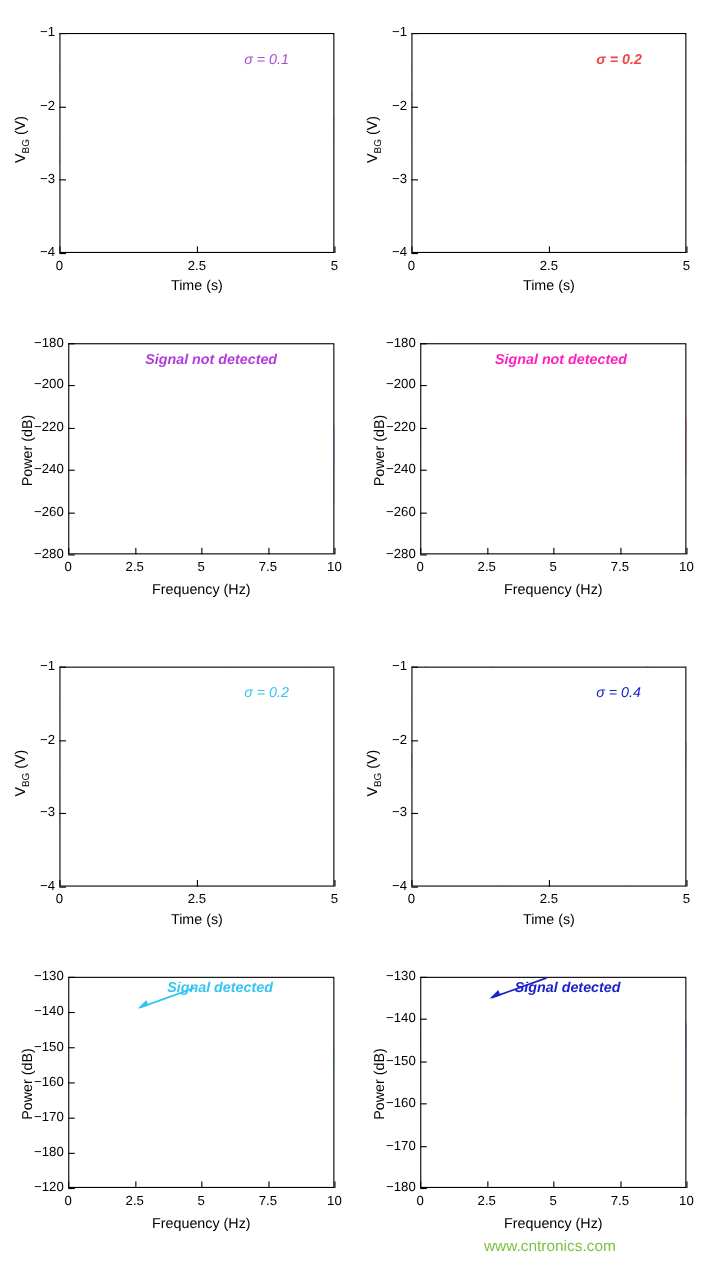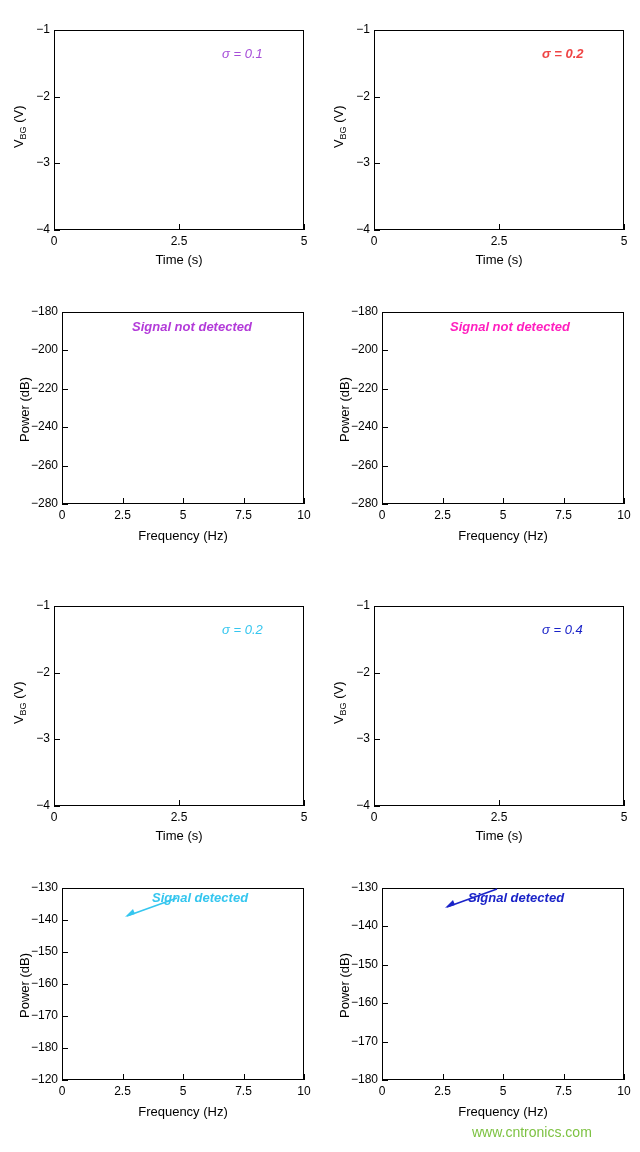--- a/index.html
+++ b/index.html
@@ -2432,14 +2432,14 @@
       <div class="tickmark" style="left: 62px; top: 62.4px; width: 6px; height: 1px;"></div>
       <div class="tick ytick" style="left: 18px; top: 54.4px; width: 40px;">−140</div>
       <div class="tickmark" style="left: 62px; top: 24px; width: 6px; height: 1px;"></div>
       <div class="tick ytick" style="left: 18px; top: 16px; width: 40px;">−130</div>
       <svg width="70" height="30" style="position: absolute; left: 116.5px; top: 21.04px;">
         <path d="M60,4 L10,22" stroke="#1a23c8" stroke-width="1.6" fill="none"></path>
         <path d="M8,23 L18,20 L16,15 Z" fill="#1a23c8"></path>
       </svg>
     </div>
 
-  <div class="watermark" style="left:472px;top:1124px;">www.cntronics.com</div>
+  <div class="watermark" style="left:440px;top:1124px;">www.cntronics.com</div>
 </div>
 
 </body></html>

